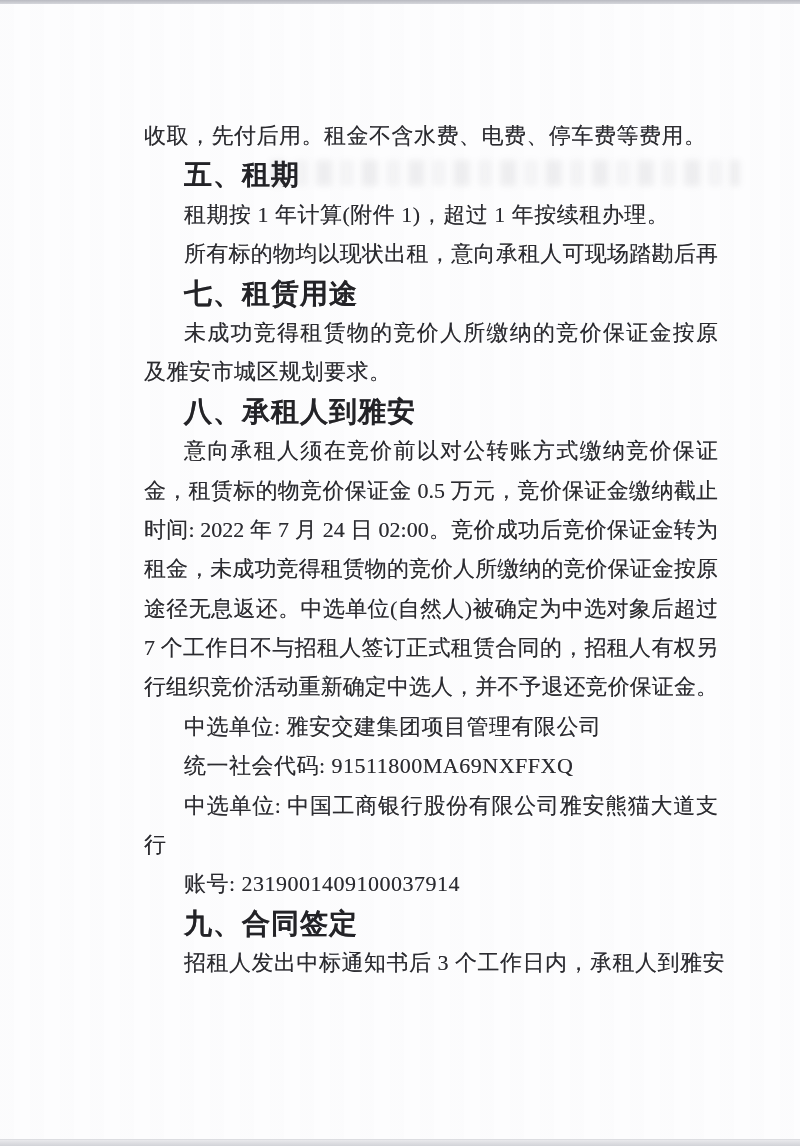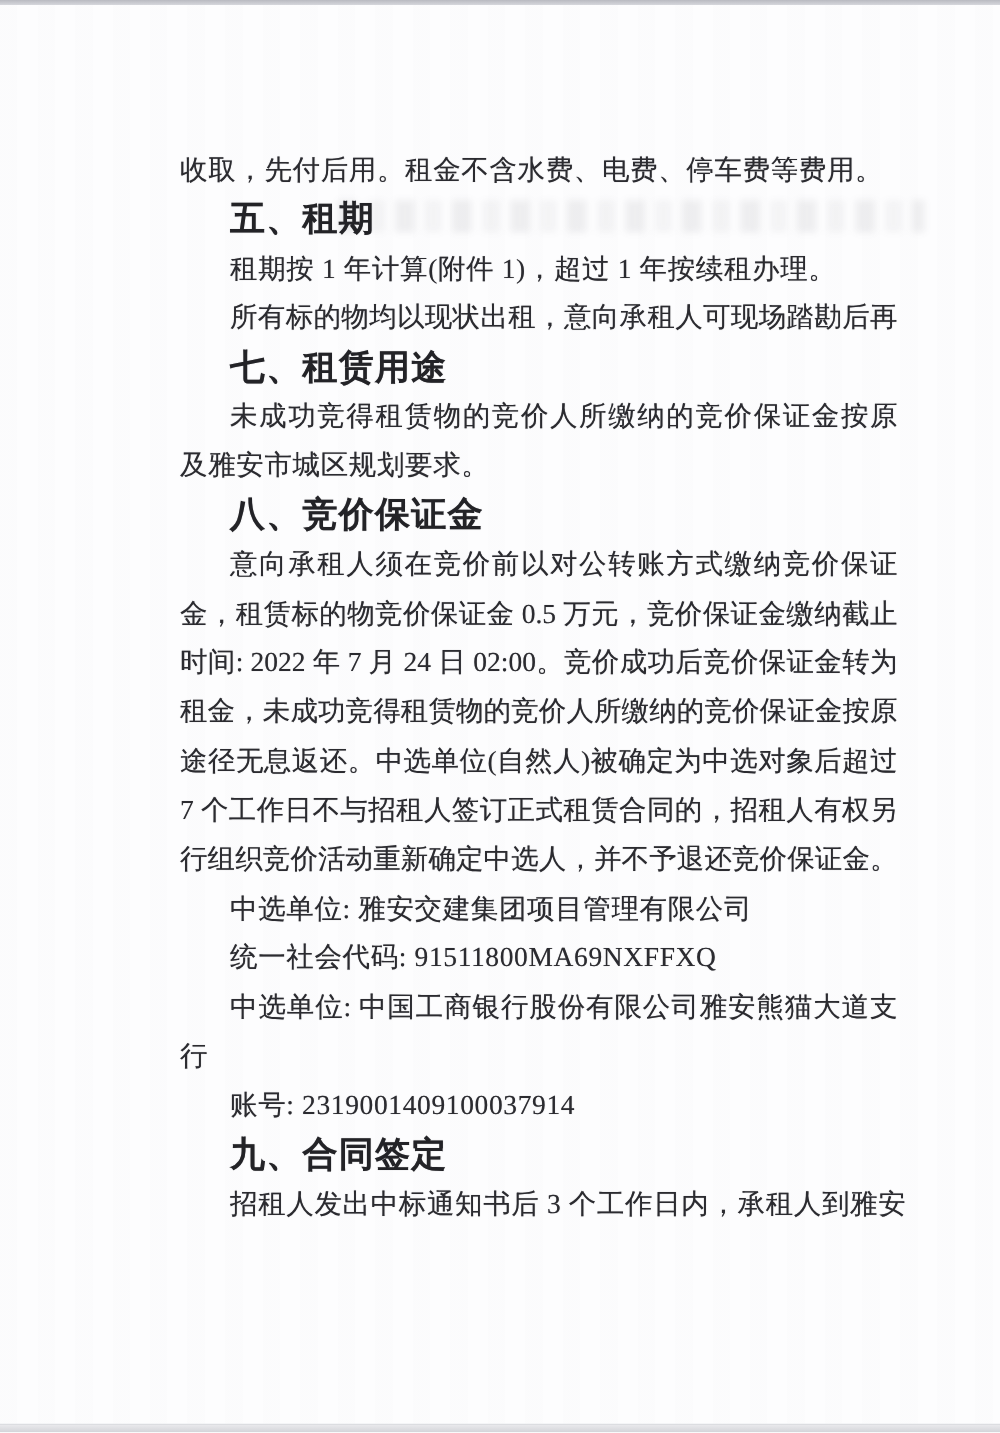--- a/index.html
+++ b/index.html
@@ -86,21 +86,21 @@
   <div class="bleed"></div>
 
   <div class="content">
     <div class="line">收取，先付后用。租金不含水费、电费、停车费等费用。</div>
     <div class="line heading indent">五、租期</div>
     <div class="line indent">租期按 1 年计算(附件 1)，超过 1 年按续租办理。</div>
     <div class="line indent justify">所有标的物均以现状出租，意向承租人可现场踏勘后再</div>
     <div class="line heading indent">七、租赁用途</div>
     <div class="line indent justify">未成功竞得租赁物的竞价人所缴纳的竞价保证金按原</div>
     <div class="line">及雅安市城区规划要求。</div>
-    <div class="line heading indent">八、竞价保证金</div>
+    <div class="line heading indent">八、承租人到雅安</div>
     <div class="line indent justify">意向承租人须在竞价前以对公转账方式缴纳竞价保证</div>
     <div class="line justify">金，租赁标的物竞价保证金 0.5 万元，竞价保证金缴纳截止</div>
     <div class="line justify">时间: 2022 年 7 月 24 日 02:00。竞价成功后竞价保证金转为</div>
     <div class="line justify">租金，未成功竞得租赁物的竞价人所缴纳的竞价保证金按原</div>
     <div class="line justify">途径无息返还。中选单位(自然人)被确定为中选对象后超过</div>
     <div class="line justify">7 个工作日不与招租人签订正式租赁合同的，招租人有权另</div>
     <div class="line justify">行组织竞价活动重新确定中选人，并不予退还竞价保证金。</div>
     <div class="line indent">中选单位: 雅安交建集团项目管理有限公司</div>
     <div class="line indent">统一社会代码: 91511800MA69NXFFXQ</div>
     <div class="line indent justify">中选单位: 中国工商银行股份有限公司雅安熊猫大道支</div>

